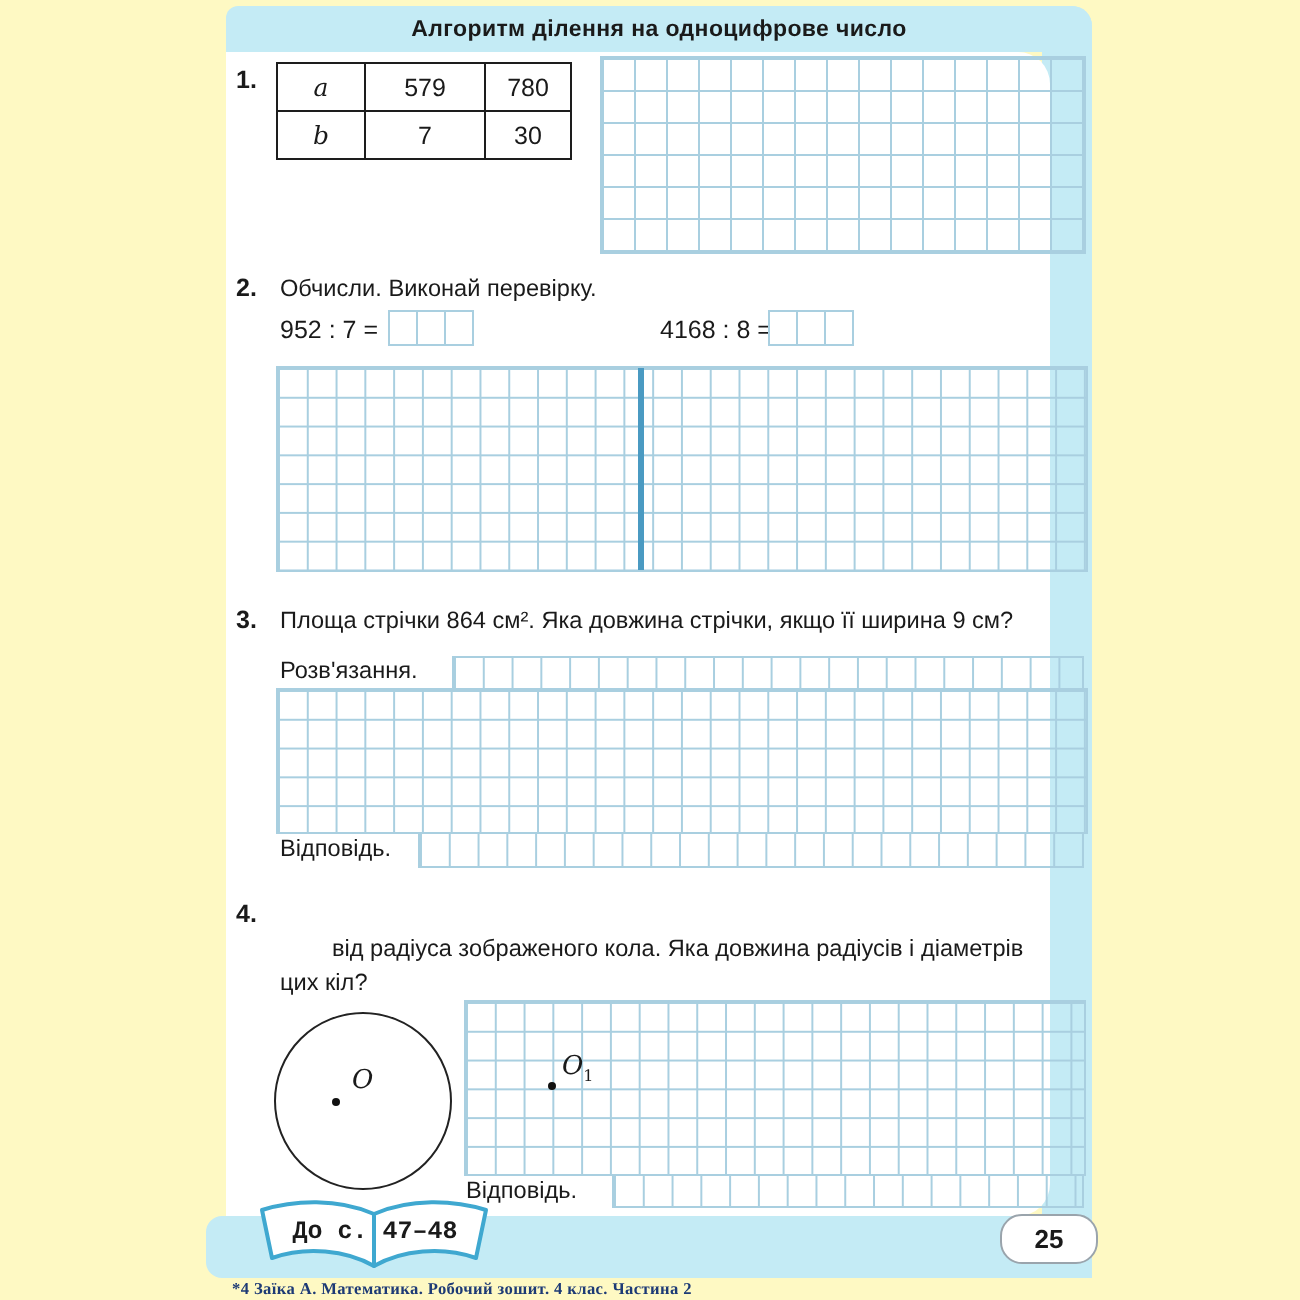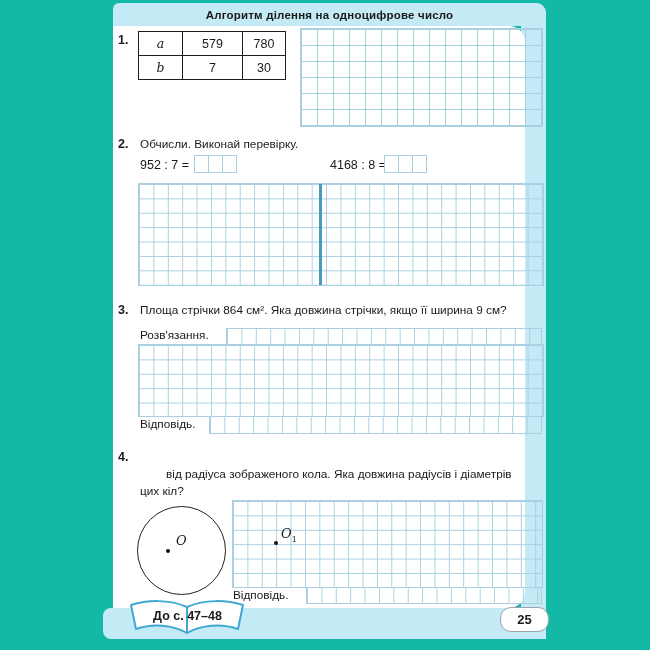--- a/index.html
+++ b/index.html
@@ -1,17 +1,17 @@
 <!DOCTYPE html>
 <html style="--band: #c4ebf5; --grid: #a9cfe0; --divider: #4a9ac2; --attr: #1d3a75; --bookline: #3fa8d0;"><head>
 <meta charset="utf-8">
 <style>
   html,body { margin:0; padding:0; }
   body { font-family: "Liberation Sans", "DejaVu Sans", sans-serif; color:#1a1a1a; }
-  .page { position:relative; width:650px; height:650px; background:#14b8a6; overflow:hidden; }
+  .page { position:relative; width:650px; height:650px; background:#fef9c3; overflow:hidden; }
   .abs { position:absolute; }
 
   
   .band-top { left:113px; top:3px; width:433px; height:23px; background:var(--band,#c4ebf5); border-radius:6px 10px 0 0; display:flex; align-items:center; justify-content:center; }
   .strip-right { left:521px; top:3px; width:25px; height:636px; background:var(--band,#c4ebf5); border-radius:0 10px 10px 0; }
   .band-bottom { left:103px; top:608px; width:443px; height:31px; background:var(--band,#c4ebf5); border-radius:8px 0 0 8px; }
   .content-white { left:113px; top:26px; width:412px; height:582px; background:#fff; border-radius:0 16px 16px 0; }
 
   .title { font-size:11.5px; font-weight:bold; letter-spacing:.2px; }
 
@@ -44,21 +44,21 @@
   .abox2 { width:13px; height:16px; }
 
   .eq { font-size:12.5px; white-space:nowrap; }
 
   .circleO { border:1.6px solid #222; border-radius:50%; background:#fff; }
   .dot { width:4px; height:4px; background:#111; border-radius:50%; }
   .olabel { font-family:"DejaVu Serif","Liberation Serif",serif; font-style:italic; font-size:13px; }
   .olabel sub { font-size:8px; font-style:normal; }
 
   .pill { left:484px; top:607px; width:47px; height:23px; background:#fff; border:1.5px solid #9aa4ac; border-radius:11px; display:flex; align-items:center; justify-content:center; font-weight:bold; font-size:13px;margin-left:16px; }
-  .booktext { font-weight:bold; font-size:12.5px; }
+  .booktext { font-weight:bold; font-size:12.5px;font-family:Liberation Mono, monospace; }
   .attr { font-family:"Liberation Serif","DejaVu Serif",serif; font-weight:bold; font-size:8.3px; color:var(--attr,#1d3a75); letter-spacing:.2px; }
 </style>
 </head>
 <body>
 
 <div class="page">
 
   <div class="abs strip-right"></div>
   <div class="abs band-bottom"></div>
   <div class="abs content-white"></div>
@@ -121,14 +121,15 @@
   <div class="abs extext" style="left:233px; top:588px;">Відповідь.</div>
   <div class="abs gstrip" style="left:306px; top:587px; width:234px; height:15px;"></div>
 
   <svg class="abs" style="left:126px; top:598px;" width="122" height="40" viewBox="0 0 122 40">
     <path d="M61,9 C43,1 21,2 5,7 L10,31 C27,25 47,27 61,35 Z" fill="#ffffff" stroke="#3fa8d0" stroke-width="2" stroke-linejoin="round"></path>
     <path d="M61,9 C79,1 101,2 117,7 L112,31 C95,25 75,27 61,35 Z" fill="#ffffff" stroke="#3fa8d0" stroke-width="2" stroke-linejoin="round"></path>
     <path d="M61,9 L61,35" stroke="#3fa8d0" stroke-width="1.5"></path>
   </svg>
   <div class="abs booktext" style="left:140px; top:609px; width:95px; text-align:center;">До с. 47–48</div>
   <div class="abs pill">25</div>
+  <div class="abs attr" style="left:116px; top:640px;">*4 Заїка А. Математика. Робочий зошит. 4 клас. Частина 2</div>
 
 </div>
 
 </body></html>

